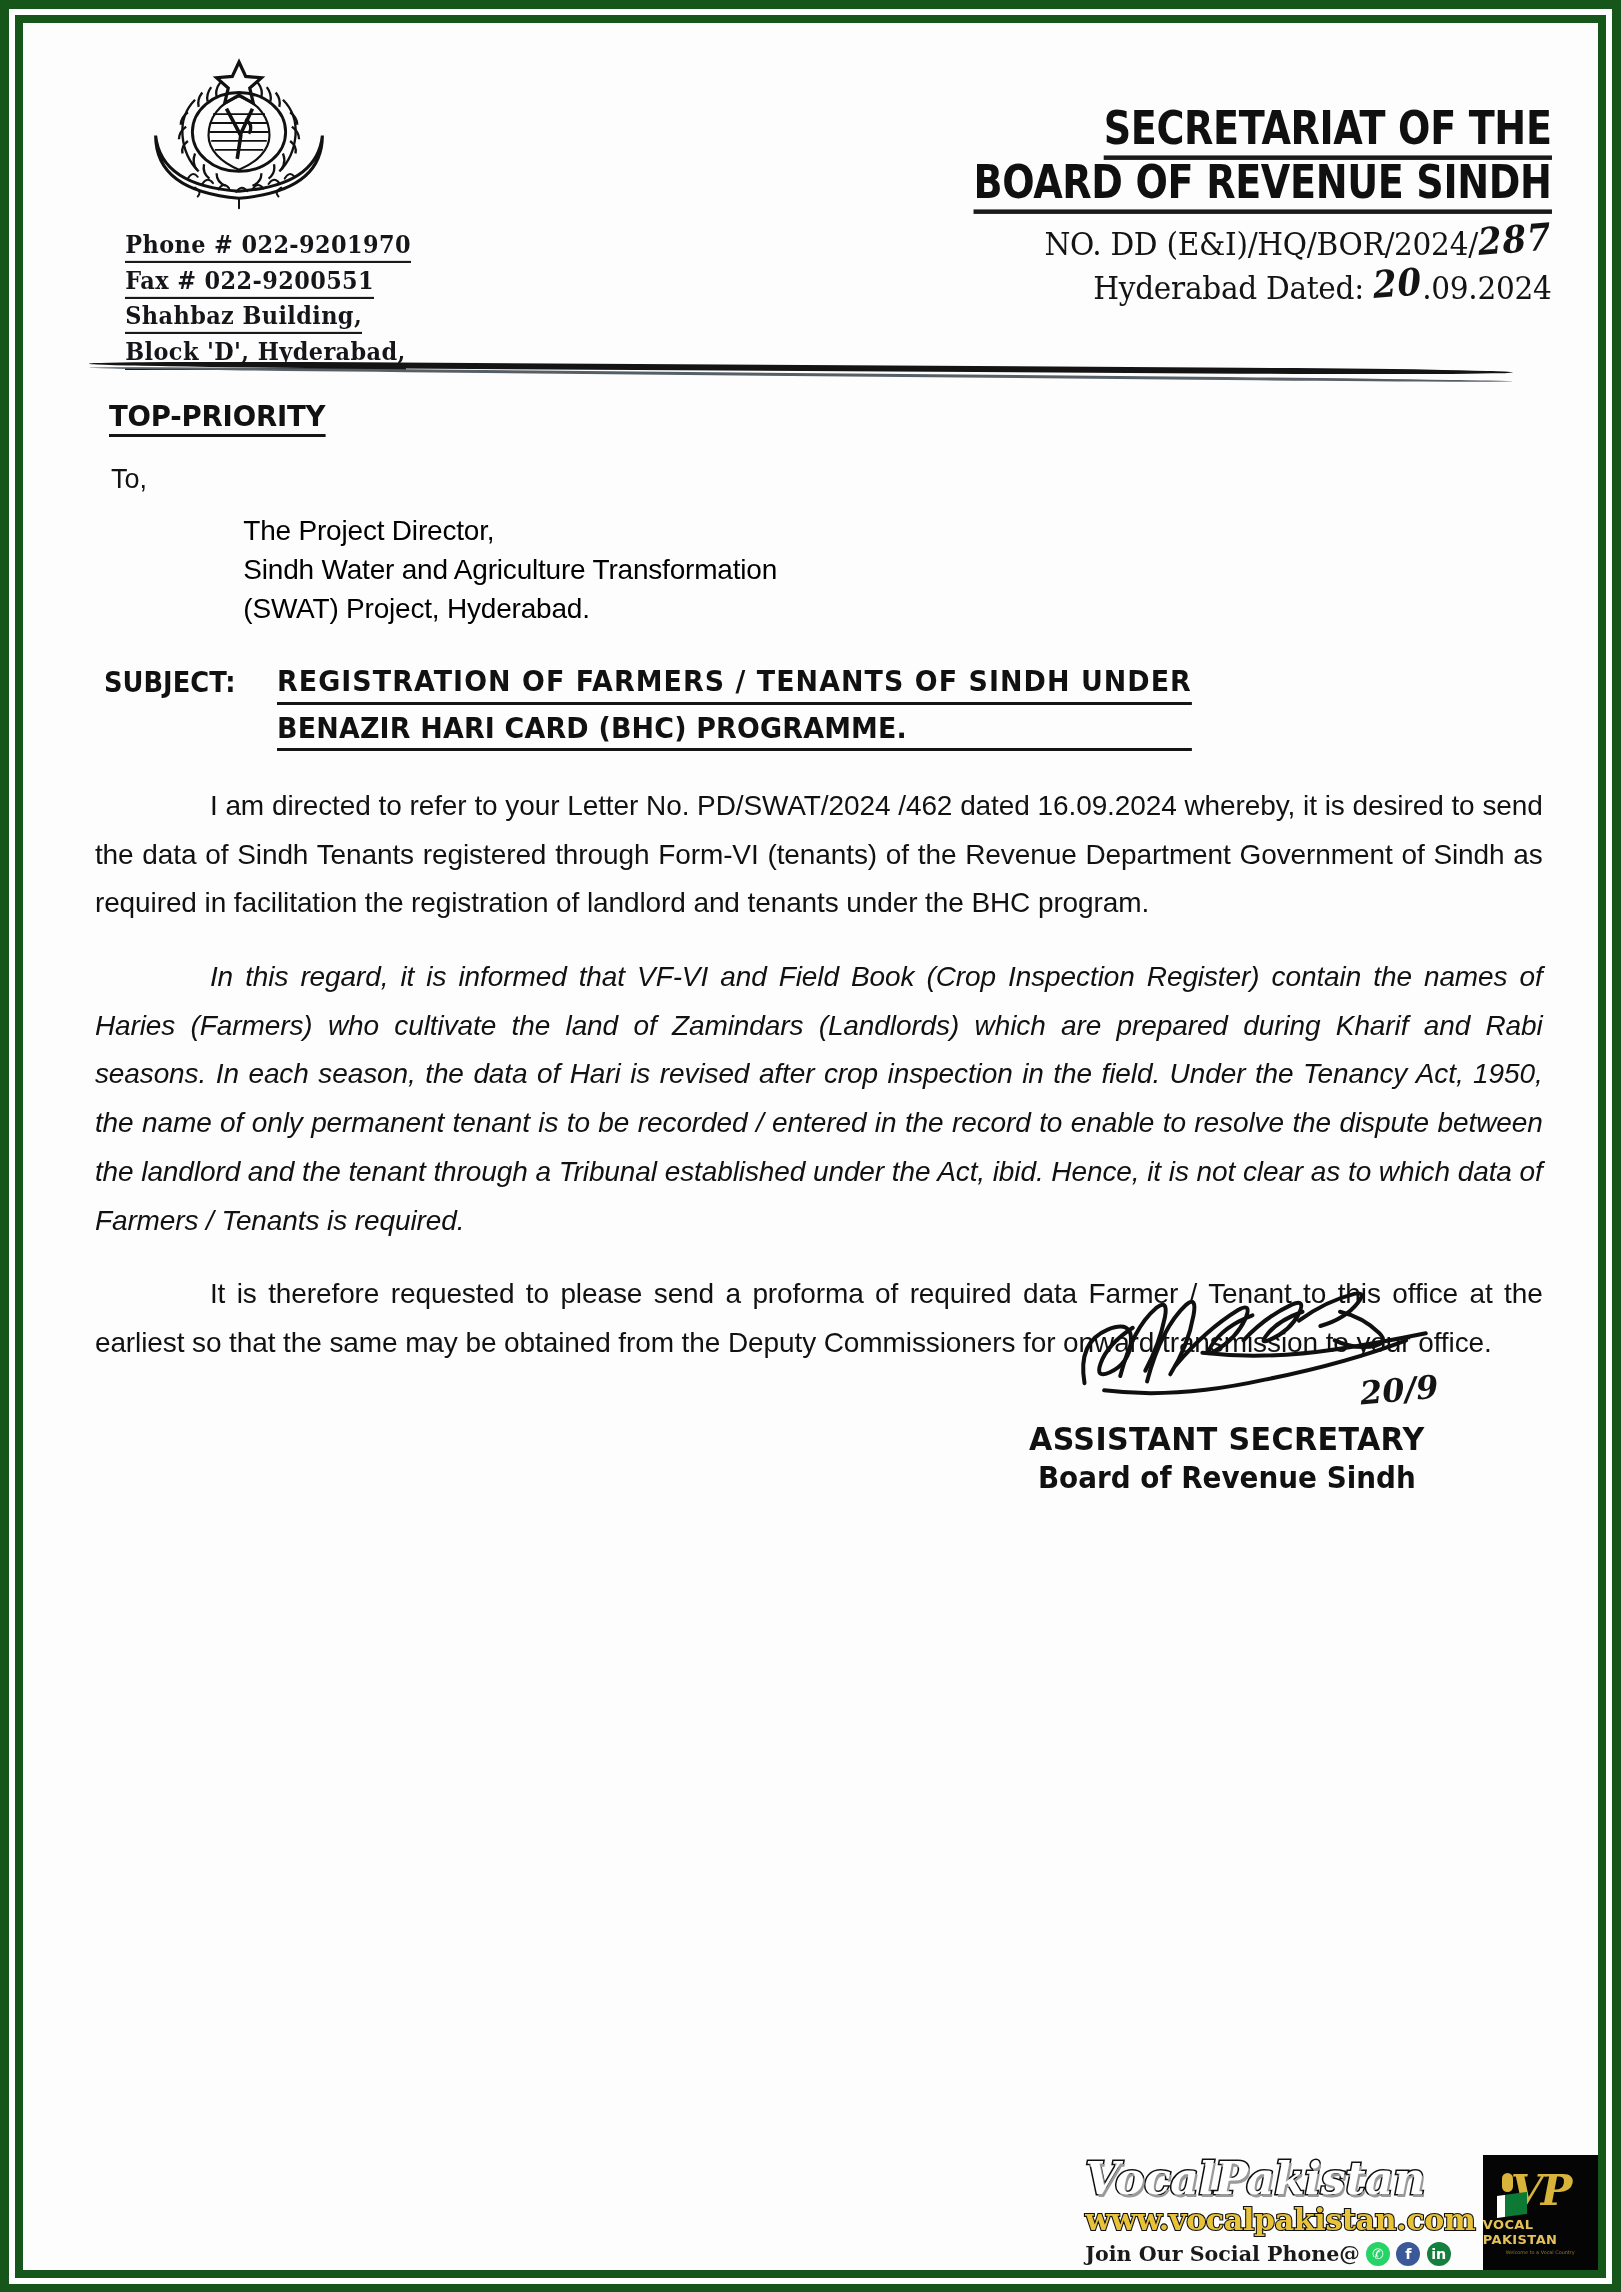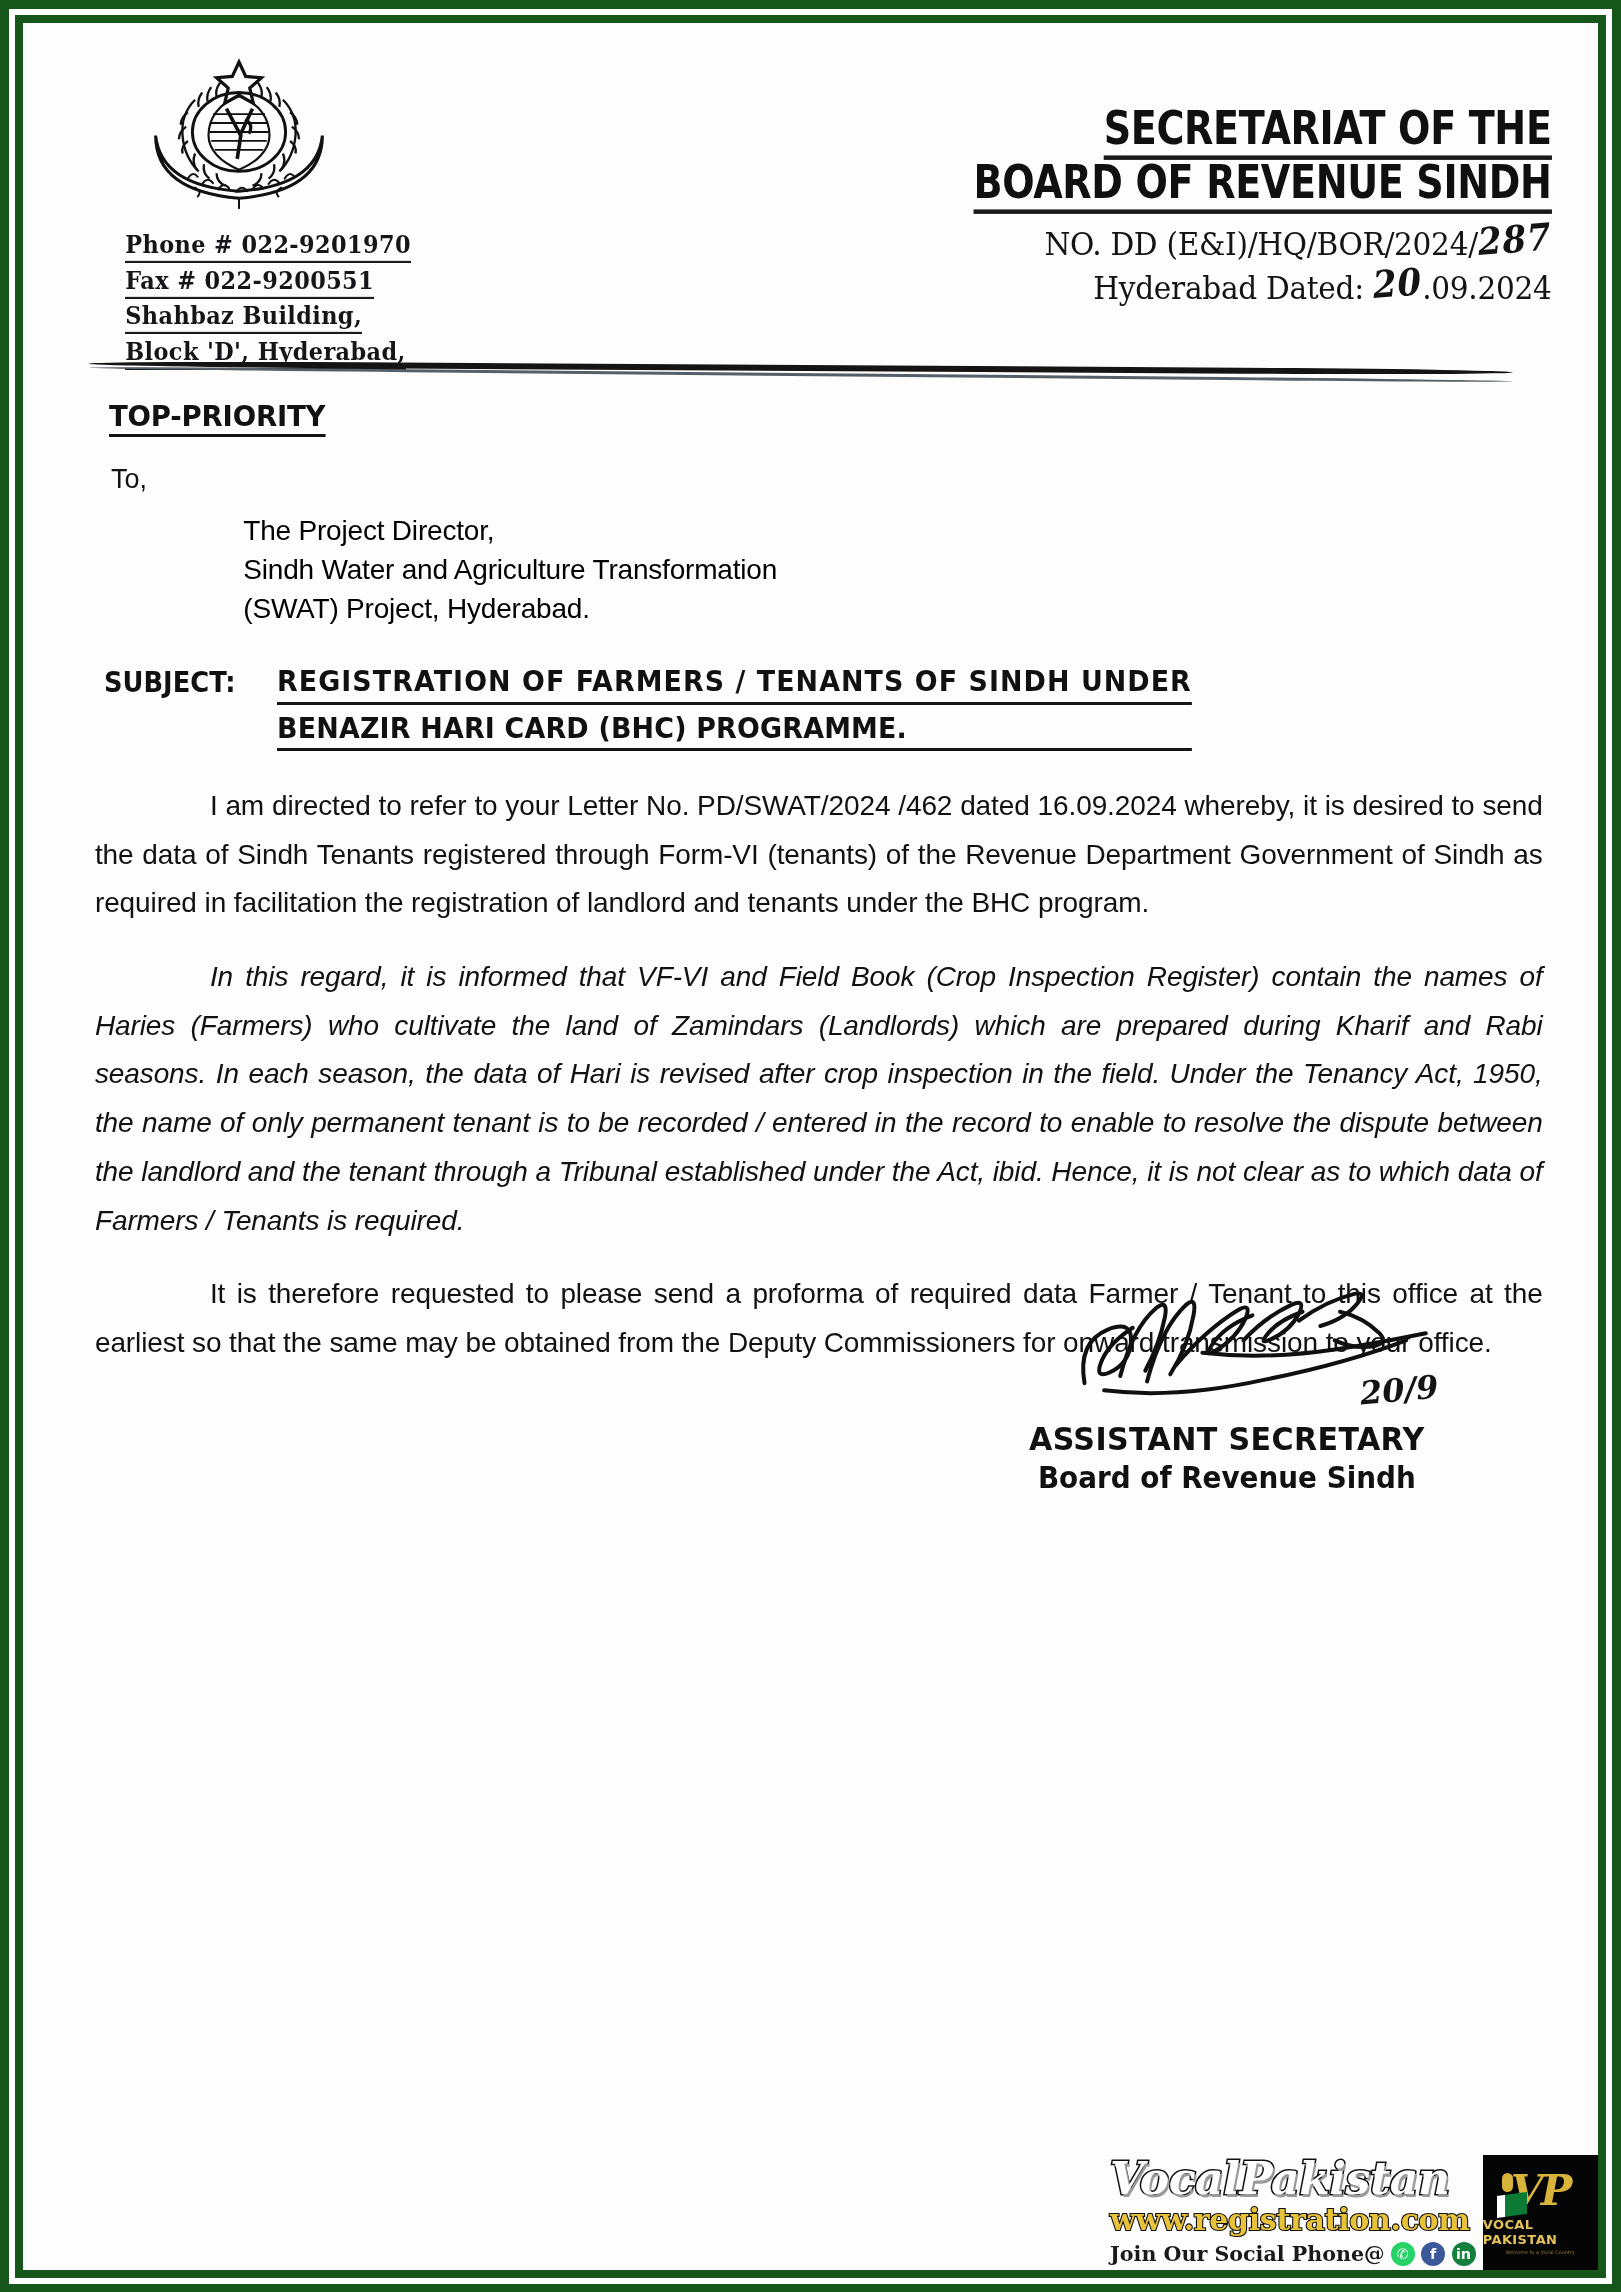--- a/index.html
+++ b/index.html
@@ -508,21 +508,21 @@
           <div id="sign-title">
             <span class="t1">ASSISTANT SECRETARY</span>
             <span class="t2">Board of Revenue Sindh</span>
           </div>
         </div>
       </div>
 
       <div id="watermark">
         <div id="wm-text">
           <div class="wm-brand">VocalPakistan</div>
-          <div class="wm-url">www.registration.com</div>
+          <div class="wm-url">www.vocalpakistan.com</div>
           <div class="wm-join">
             <span>Join Our Social Phone@</span>
             <span class="soc wa">✆</span>
             <span class="soc fb">f</span>
             <span class="soc li">in</span>
           </div>
         </div>
         <div id="wm-logo">
           <div class="lg-flag"></div>
           <div class="lg-mic"></div>

